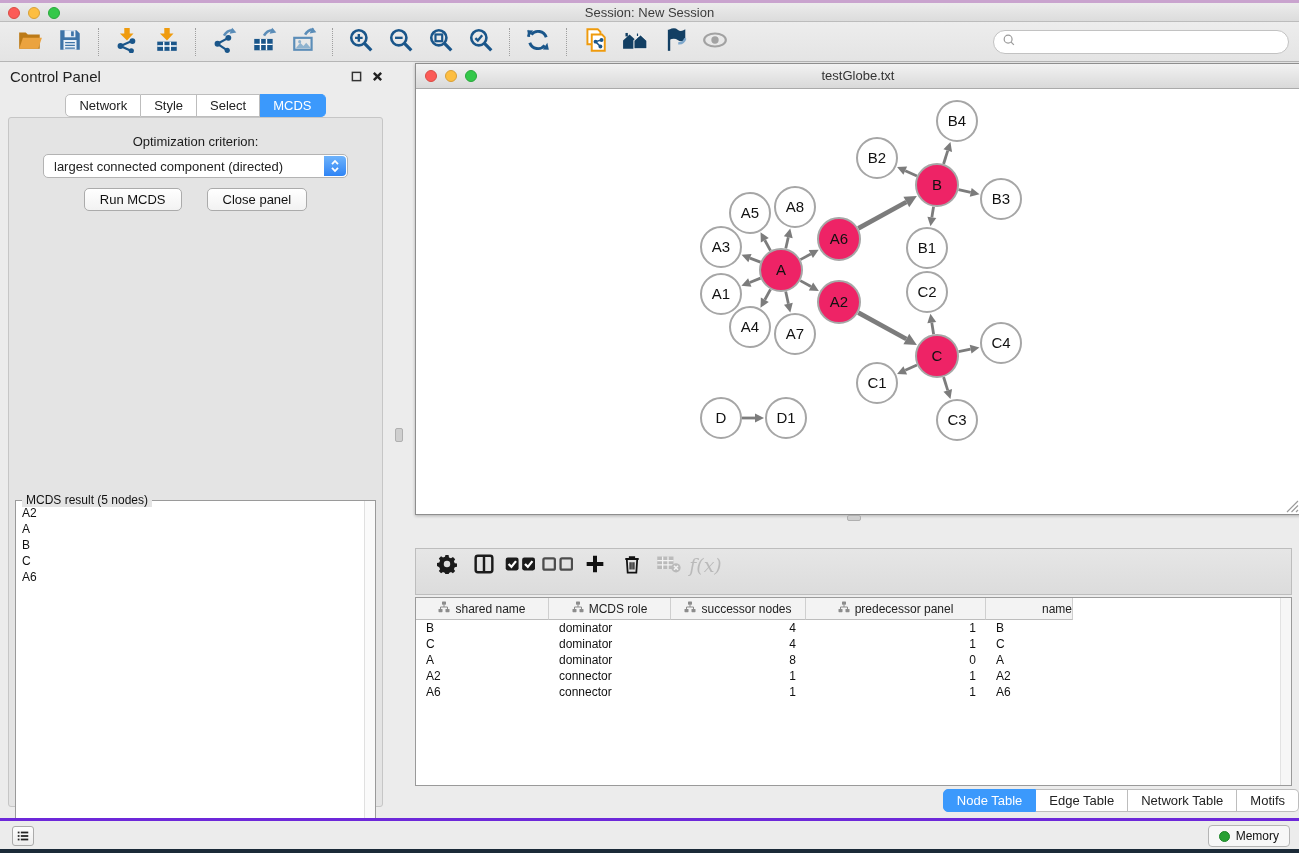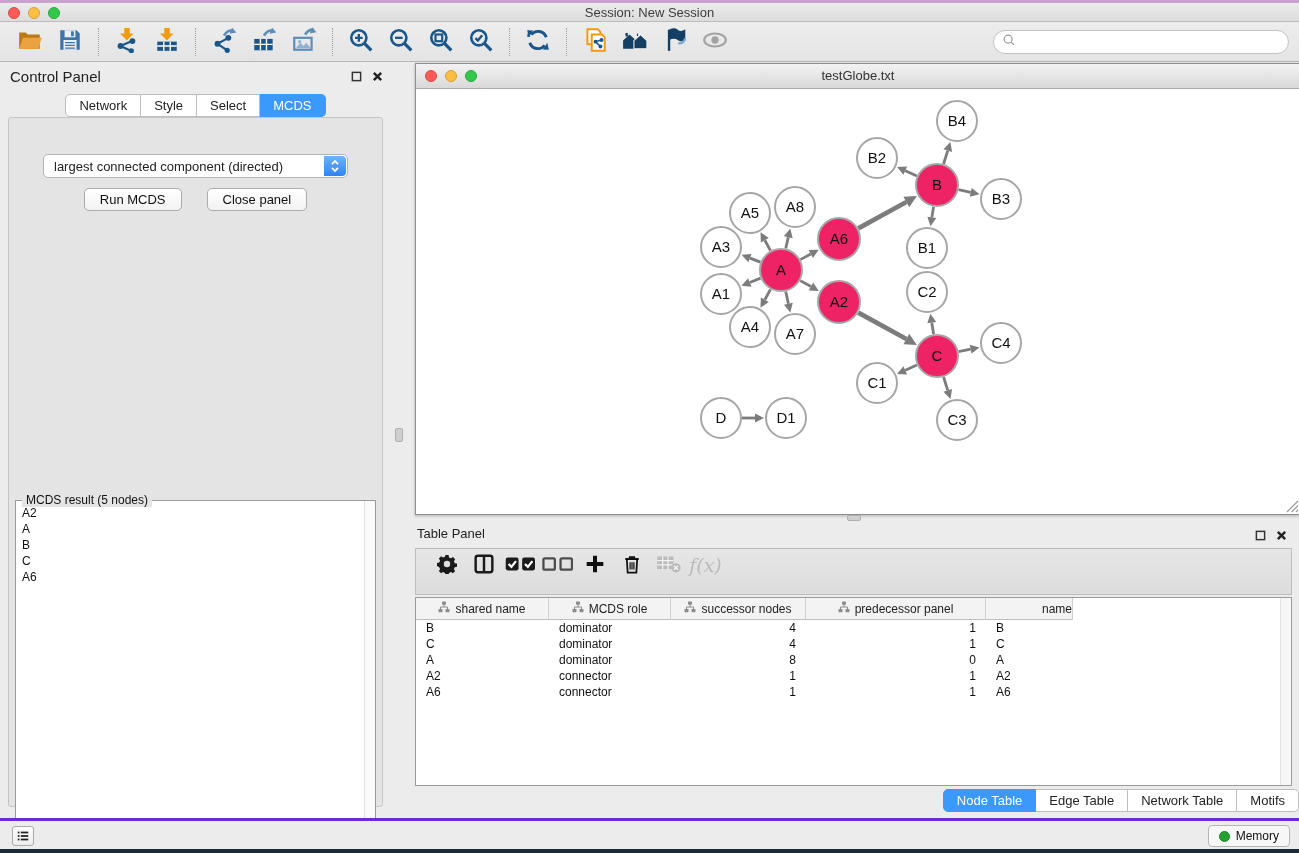--- a/index.html
+++ b/index.html
@@ -292,20 +292,21 @@
             </svg></span>
       </span>
     </div>
     <div class="tabs-row">
         <div class="tab">Network</div>
         <div class="tab">Style</div>
         <div class="tab">Select</div>
         <div class="tab active">MCDS</div>
       </div>
     <div class="cp-content">
+      <div class="opt-label">Optimization criterion:</div>
       <div class="opt-select">
         <span>largest connected component (directed)</span>
         <span class="stepper">
           <svg viewBox="0 0 10 16" width="10" height="16">
               <path d="M2 6.2L5 3l3 3.2" stroke="#fff" stroke-width="1.8" fill="none"></path>
               <path d="M2 9.8L5 13l3-3.2" stroke="#fff" stroke-width="1.8" fill="none"></path>
             </svg>
         </span>
       </div>
       <div class="btn-row">
@@ -428,31 +429,20 @@
           <path d="M14 3L3 14M14 7.5L7.5 14M14 12l-2 2" stroke="#9a9a9a" stroke-width="1.2"></path>
         </svg>
     </span>
   </div>
 
   <div class="h-divider">
       <span class="dot"></span>
     </div>
 
   <div class="table-panel">
-    <div class="tp-header">
-      <span class="ph-title">Table Panel</span>
-      <span class="ph-icons" style="position:absolute; right:12px; top:6px;">
-        <span><svg viewBox="0 0 12 12" width="11" height="11">
-              <rect x="1.5" y="1.5" width="9" height="9" fill="none" stroke="#333" stroke-width="1.6"></rect>
-            </svg></span>
-        <span><svg viewBox="0 0 12 12" width="11" height="11">
-              <path d="M2 2l8 8M10 2l-8 8" stroke="#222" stroke-width="2.6"></path>
-            </svg></span>
-      </span>
-    </div>
     <div class="tp-toolbar">
         <div class="tb2-btn">
           <span><svg viewBox="0 0 18 18">
               <path fill="#1b1b1b" d="M7.6 1h2.8l.4 2.1 1.8.75 1.75-1.15 2 2-1.15 1.75.75 1.8 2.1.4v2.8l-2.1.4-.75 1.8 1.15 1.75-2 2-1.75-1.15-1.8.75-.4 2.1H7.6l-.4-2.1-1.8-.75-1.75 1.15-2-2 1.15-1.75-.75-1.8L0 10.8V8l2.05-.4.75-1.8L1.65 4.05l2-2L5.4 3.2l1.8-.75z"></path>
               <circle cx="9" cy="9" r="2.9" fill="#dedede"></circle>
             </svg></span>
         </div>
         <div class="tb2-btn">
           <span><svg viewBox="0 0 18 18">
               <rect x="1.5" y="1.5" width="15" height="15" rx="2" fill="none" stroke="#1b1b1b" stroke-width="2.2"></rect>

